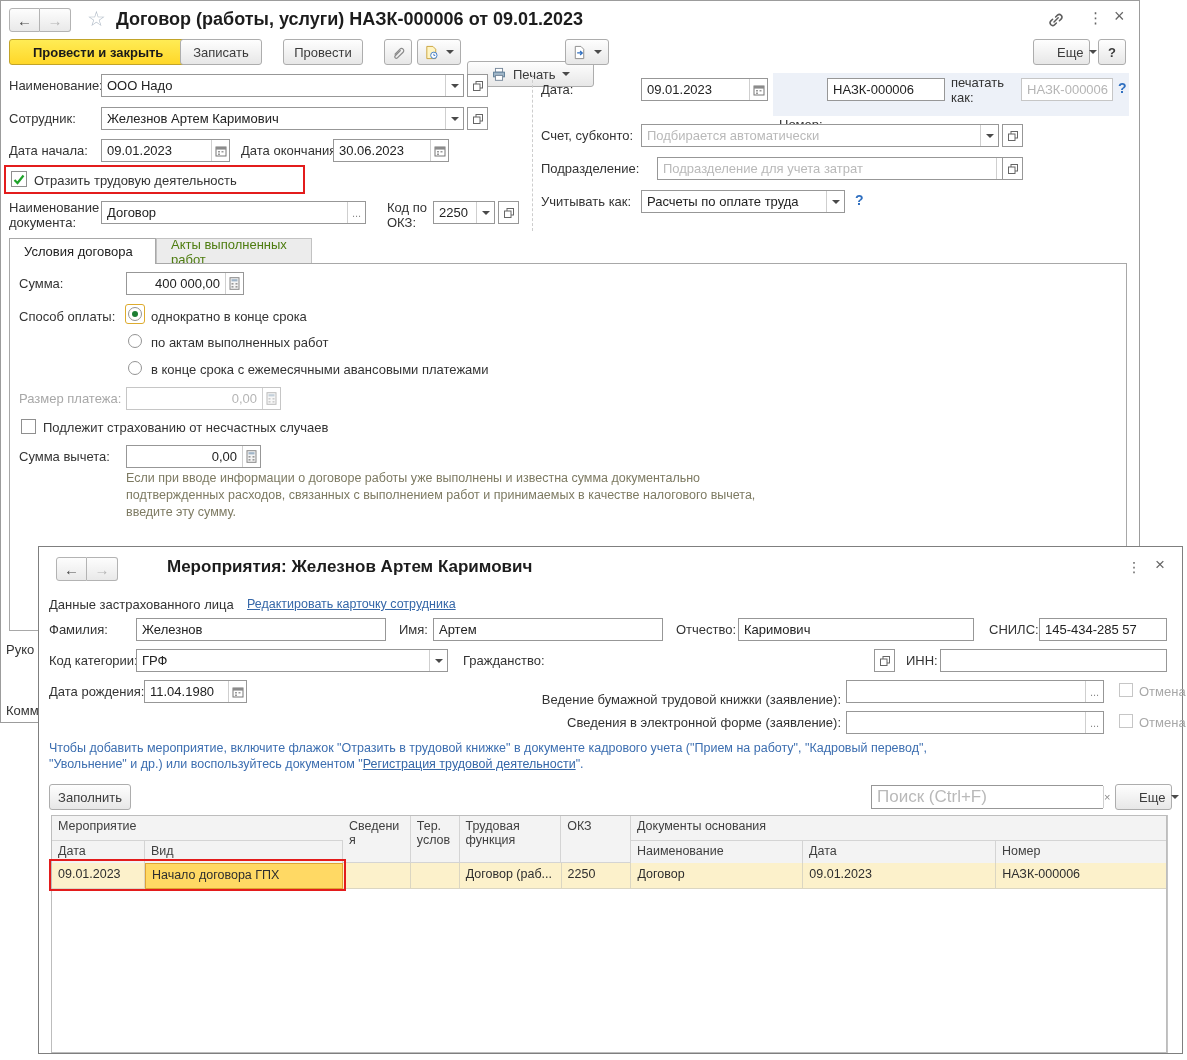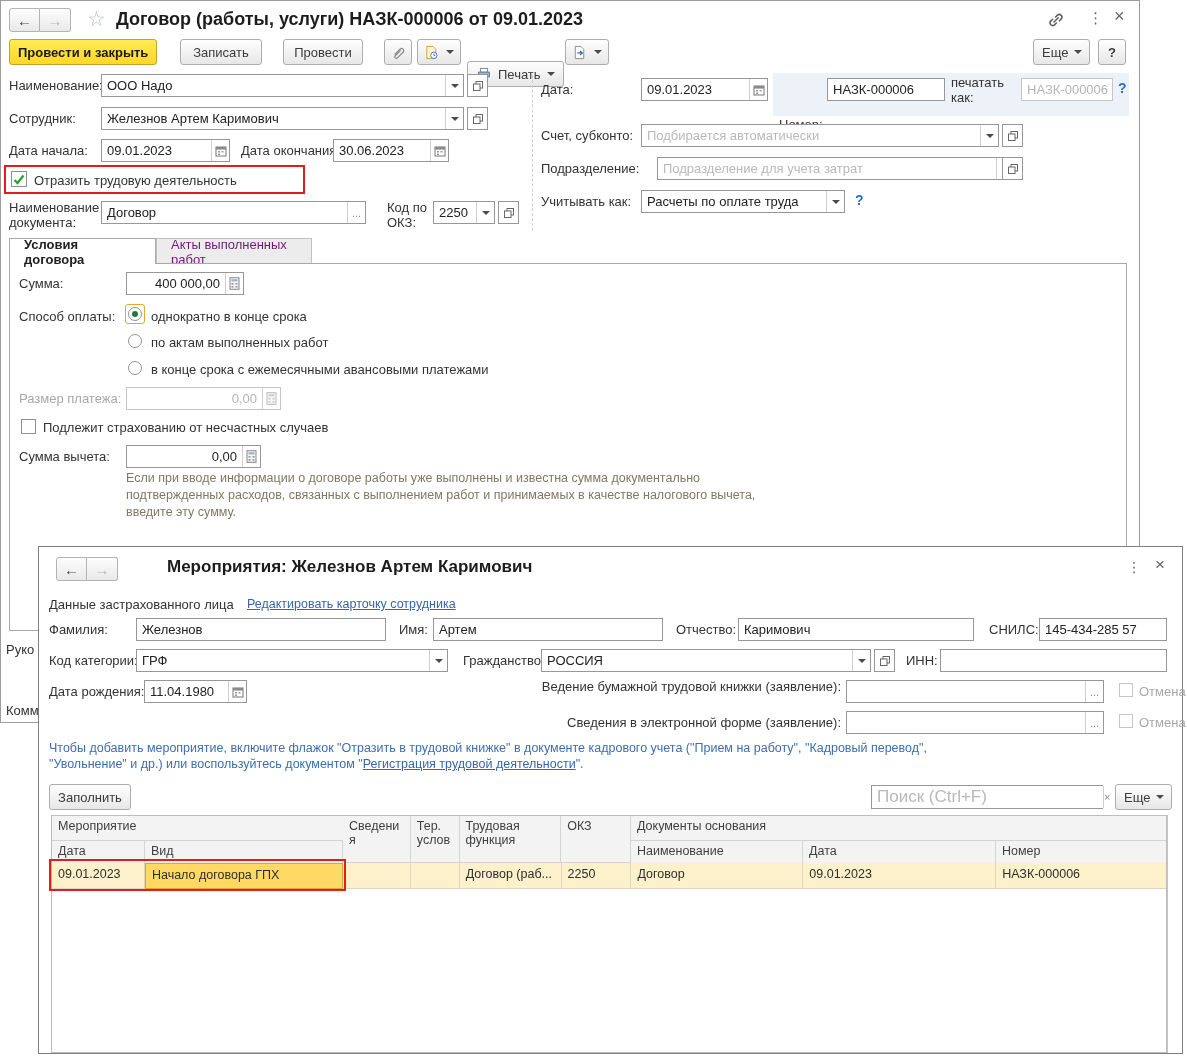--- a/index.html
+++ b/index.html
@@ -12,21 +12,21 @@
   .navgrp{display:flex;}
   .navbtn{width:31px;height:24px;display:flex;align-items:center;justify-content:center;
           background:linear-gradient(#fdfdfd,#e9e9e9);border:1px solid #b3b3b3;
           font-size:15px;cursor:default;}
   .navbtn:first-child{border-radius:3px 0 0 3px;}
   .navbtn:last-child{border-radius:0 3px 3px 0;border-left:none;}
   .nav-back{color:#4a4a4a;} .nav-fwd{color:#b5b5b5;}
   .wtitle{font-weight:bold;color:#1c1c1c;white-space:nowrap;}
   .icnbtn{color:#666;font-size:16px;line-height:16px;}
   
-  .b{position:absolute;height:26px;display:flex;align-items:center;gap:6px;padding:0 8px;
+  .b{position:absolute;height:26px;display:flex;align-items:center;gap:6px;padding:0 23px;
      background:linear-gradient(#fefefe,#e7e7e7);border:1px solid #adadad;border-radius:3px;
      font-size:13px;color:#3b3b3b;white-space:nowrap;}
   .b.primary{background:linear-gradient(#ffec55,#ffd729);border-color:#c2a429;font-weight:bold;color:#1a1a1a;}
   .tri{width:0;height:0;border-left:4px solid transparent;border-right:4px solid transparent;
        border-top:4px solid #4a4a4a;display:inline-block;}
   
   .lbl{position:absolute;font-size:13px;color:#333;white-space:nowrap;}
   .lbl.grey{color:#a8a8a8;}
   .lbl2{line-height:15px;white-space:normal;}
   .fld{position:absolute;height:23px;display:flex;align-items:stretch;border:1px solid #979797;background:#fff;}
@@ -44,22 +44,22 @@
   .chk{position:absolute;width:16px;height:16px;border:1px solid #8f8f8f;background:#fff;
        display:flex;align-items:center;justify-content:center;}
   .chk.dis{border-color:#c6c6c6;width:14px;height:14px;}
   .rad{width:14px;height:14px;border:1px solid #949494;border-radius:50%;background:#fff;
        display:flex;align-items:center;justify-content:center;}
   .rad.sel::after{content:"";width:6px;height:6px;border-radius:50%;background:#1c7e33;}
   .ring{position:absolute;border:1px solid #ddab2e;border-radius:3px;padding:2px;display:flex;}
   .redbox{position:absolute;border:2px solid #e31c1c;background:transparent;z-index:6;pointer-events:none;}
   
   .tab{position:absolute;height:26px;display:flex;align-items:center;padding:0 14px;font-size:13px;}
-  .tab.on{background:#fff;border:1px solid #a8a8a8;border-bottom:none;color:#222;z-index:2;font-weight:bold;}
-  .tab.off{background:#ececec;border:1px solid #c2c2c2;border-bottom:none;color:#701a75;}
+  .tab.on{background:#fff;border:1px solid #a8a8a8;border-bottom:none;color:#222;z-index:2;}
+  .tab.off{background:#ececec;border:1px solid #c2c2c2;border-bottom:none;color:#4d7c0f;}
   .panel{position:absolute;border:1px solid #a8a8a8;background:#fff;}
   .hintg{position:absolute;font-size:12.5px;line-height:17px;color:#7d7a62;}
   .hintb{position:absolute;font-size:12.5px;line-height:16px;color:#3c6eb0;}
   .link{color:#3567a8;text-decoration:underline;cursor:pointer;}
   .qm{position:absolute;color:#2f6fc0;font-weight:bold;font-size:14px;}
   .bluebg{position:absolute;background:#edf1f8;}
   .dashsep{position:absolute;border-left:1px dashed #cdcdcd;width:0;}
   
   .tbl{position:absolute;border:1px solid #bdbdbd;background:#fff;font-size:12.5px;}
   .thead{display:flex;background:#f3f3f3;color:#3f3f3f;}
@@ -401,26 +401,20 @@
     </div>
 
     <div class="lbl" style="left:10px;top:106px;">Код категории:</div>
     <div class="fld" style="left:97px;top:102px;width:312px;">
       <span class="val">ГРФ</span>
       <span class="seg">
           <i class="tri"></i>
         </span>
     </div>
     <div class="lbl" style="left:424px;top:106px;">Гражданство:</div>
-    <div class="fld" style="left:502px;top:102px;width:330px;">
-      <span class="val">РОССИЯ</span>
-      <span class="seg">
-          <i class="tri"></i>
-        </span>
-    </div>
     <div class="sqb" style="left:835px;top:102px;">
       <svg width="12" height="12" viewBox="0 0 12 12">
           <rect x="4" y="1.5" width="6.5" height="6.5" fill="#fff" stroke="#666"></rect>
           <rect x="1.5" y="4" width="6.5" height="6.5" fill="#fff" stroke="#666"></rect>
         </svg>
     </div>
     <div class="lbl" style="left:867px;top:106px;">ИНН:</div>
     <div class="fld" style="left:901px;top:102px;width:227px;">
       <span class="val"></span>
     </div>
@@ -431,21 +425,21 @@
       <span class="seg">
           <svg width="12" height="12" viewBox="0 0 12 12">
             <rect x="1" y="2" width="10" height="9" fill="#fff" stroke="#777"></rect>
             <rect x="1" y="2" width="10" height="2.6" fill="#8b8b8b"></rect>
             <rect x="3" y="6" width="2" height="1.5" fill="#999"></rect>
             <rect x="6.5" y="6" width="2" height="1.5" fill="#999"></rect>
             <rect x="3" y="8.5" width="2" height="1.5" fill="#999"></rect>
           </svg>
         </span>
     </div>
-    <div class="lbl" style="left:502px;top:132px;width:300px;text-align:right;">Ведение бумажной трудовой книжки (заявление):</div>
+    <div class="lbl" style="left:502px;top:145px;width:300px;text-align:right;">Ведение бумажной трудовой книжки (заявление):</div>
     <div class="fld" style="left:807px;top:133px;width:258px;">
       <span class="val"></span>
       <span class="seg">...</span>
     </div>
     <div class="chk dis" style="left:1080px;top:136px;"></div>
     <div class="lbl grey" style="left:1100px;top:137px;">Отмена</div>
 
     <div class="lbl" style="left:502px;top:168px;width:300px;text-align:right;">Сведения в электронной форме (заявление):</div>
     <div class="fld" style="left:807px;top:164px;width:258px;">
       <span class="val"></span>

